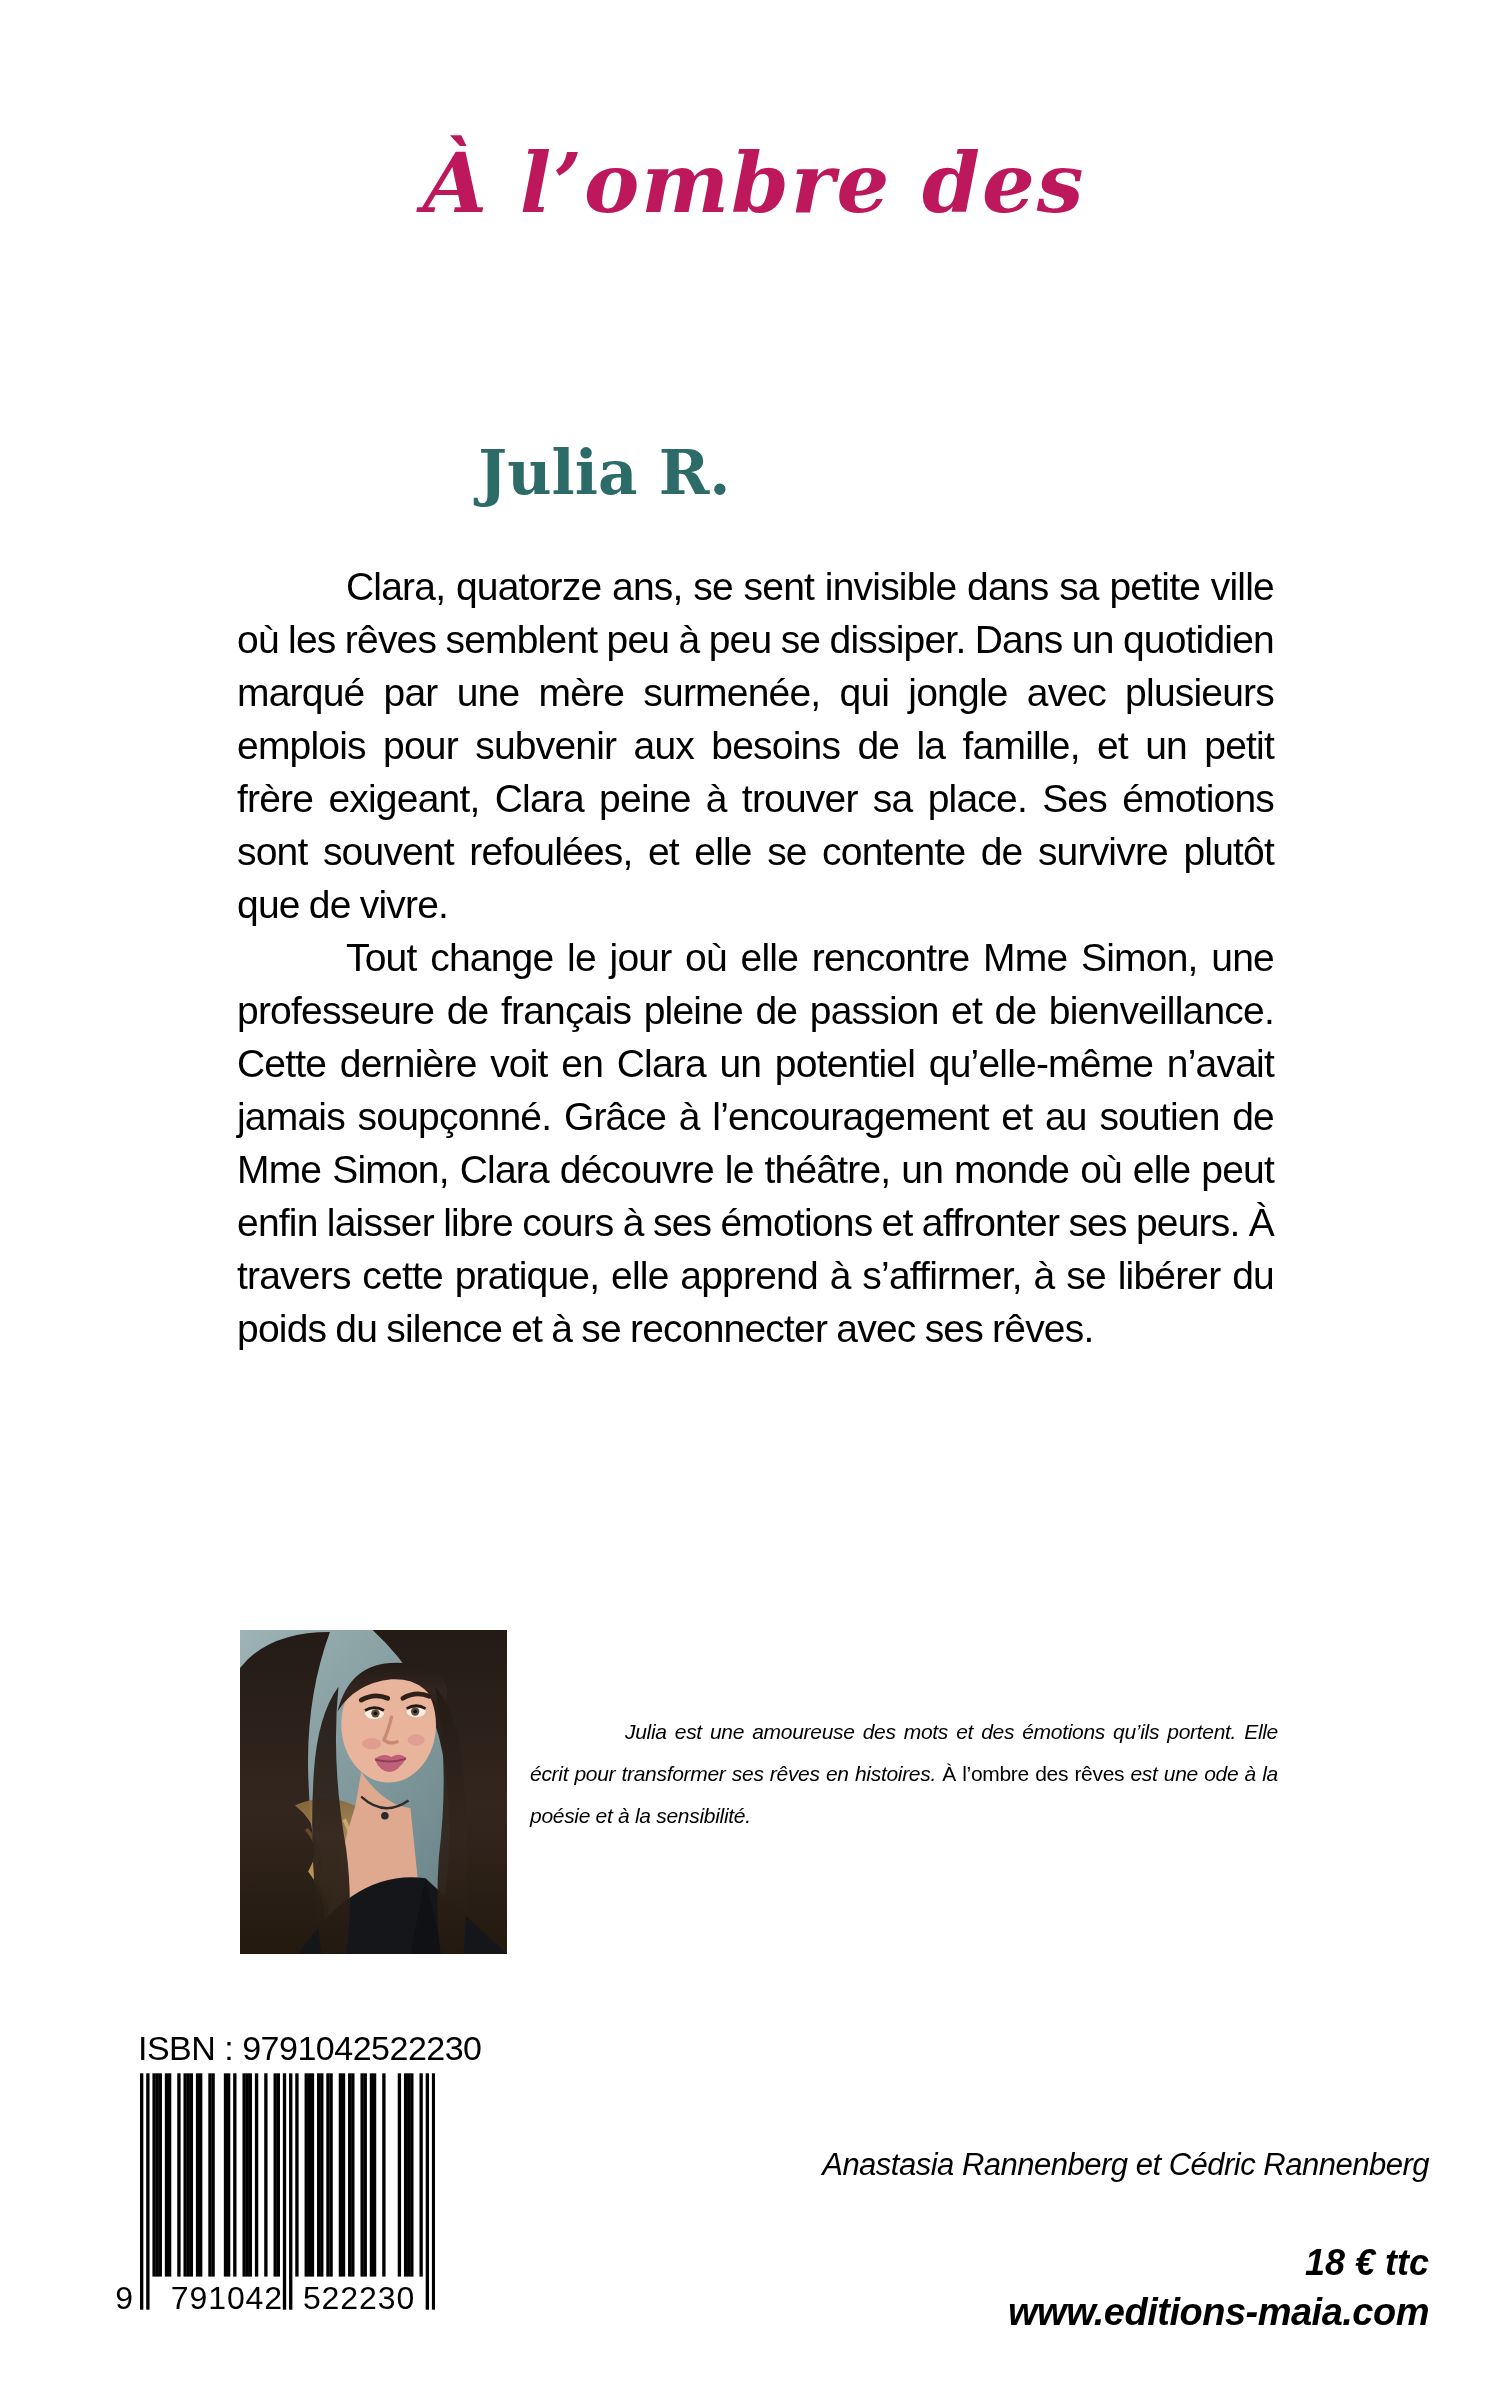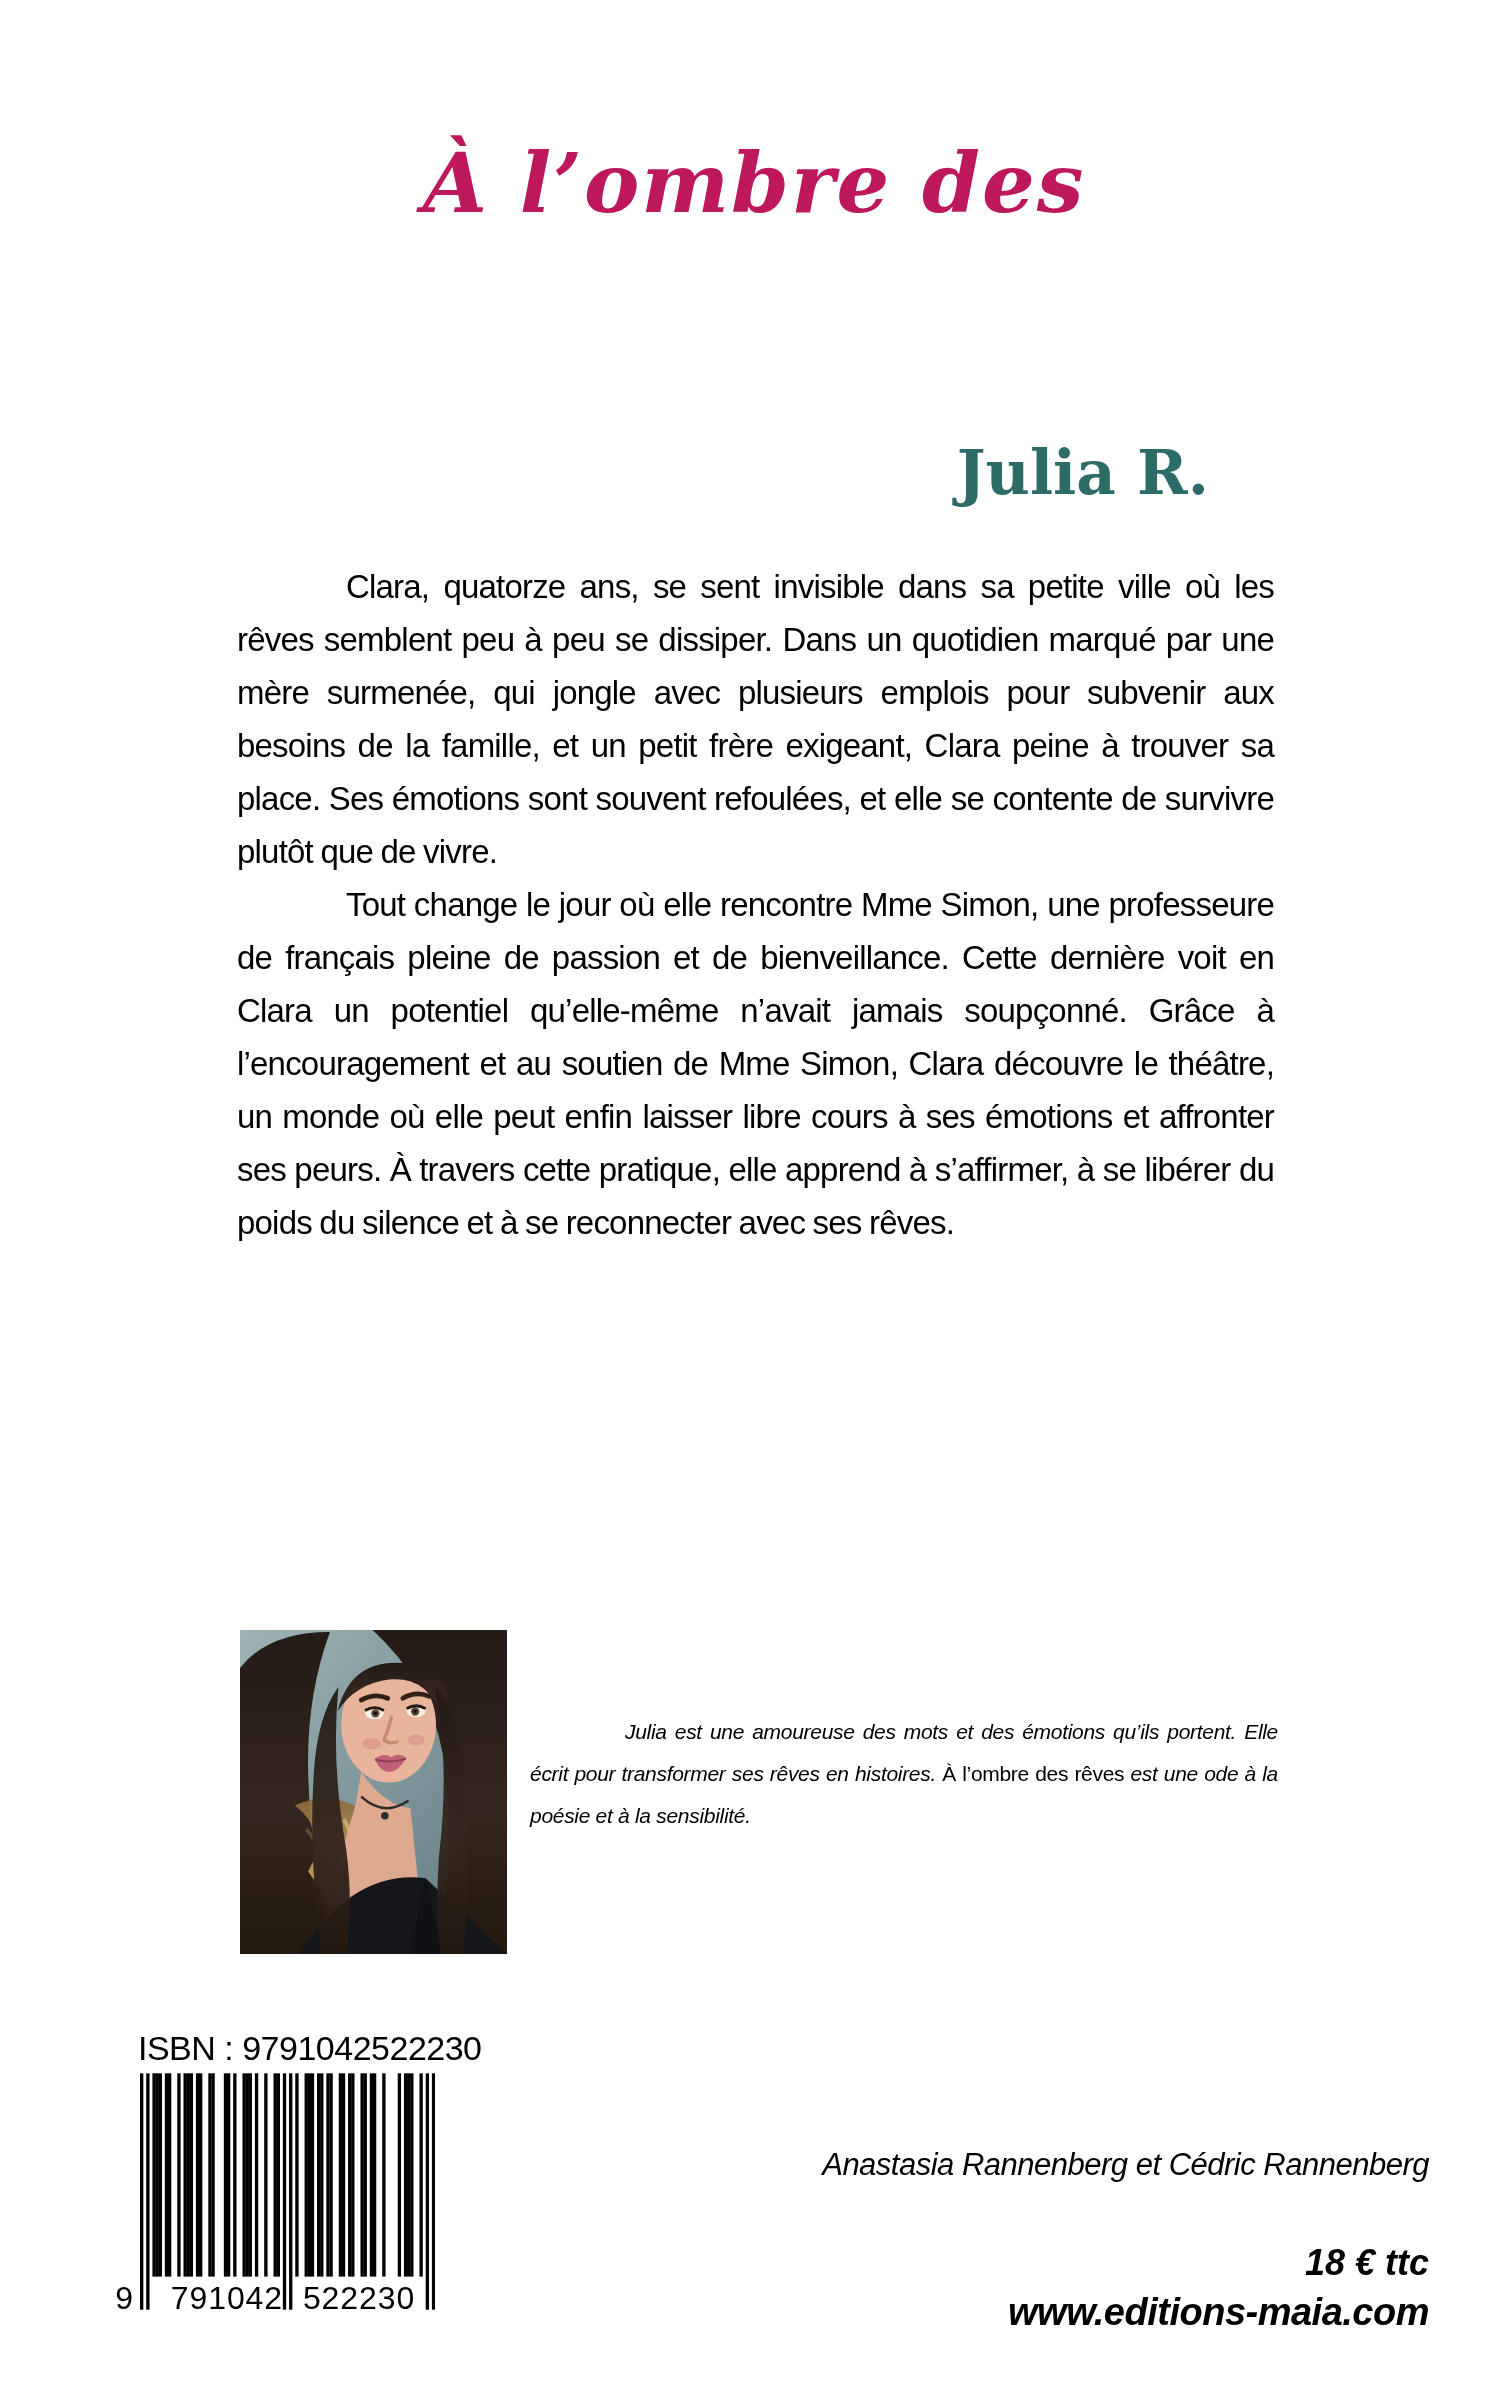--- a/index.html
+++ b/index.html
@@ -16,29 +16,29 @@
     left:0;width:1508px;top:112px;text-align:center;
     font-family:"DejaVu Serif",serif;font-style:italic;font-weight:700;
     font-size:83px;line-height:142px;letter-spacing:1.9px;
   }
   .title-line2{
     left:0;width:1508px;top:201px;text-align:center;
     font-family:"DejaVu Serif",serif;font-style:italic;font-weight:700;
     font-size:185px;line-height:218px;letter-spacing:13.2px;
   }
   .author-name{
-    left:0;width:1209px;top:437px;text-align:right;
+    left:0;width:1209px;top:437px;text-align:center;
     font-family:"DejaVu Serif",serif;font-weight:600;
     font-size:61px;line-height:72px;
   }
 
   
   .synopsis{
     left:237px;top:560px;width:1037px;
-    font-size:33px;line-height:53px;letter-spacing:-0.8px;word-spacing:-0.9px;
+    font-size:39px;line-height:53px;letter-spacing:-0.8px;word-spacing:-0.9px;
     text-align:justify;
   }
   .synopsis p{margin:0;text-indent:109px;}
 
   
   .photo{left:240px;top:1630px;width:267px;height:324px;}
   .photo svg{display:block;width:100%;height:100%;}
 
   
   .bio{

